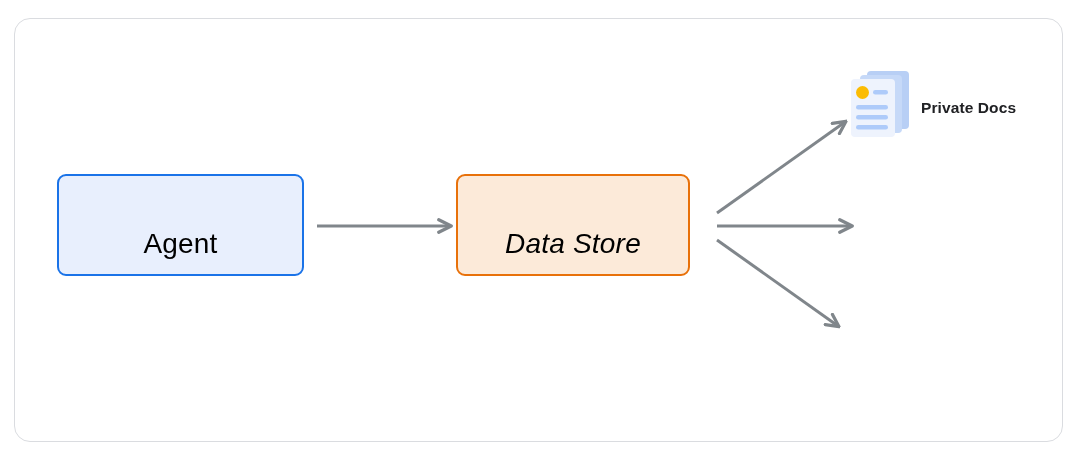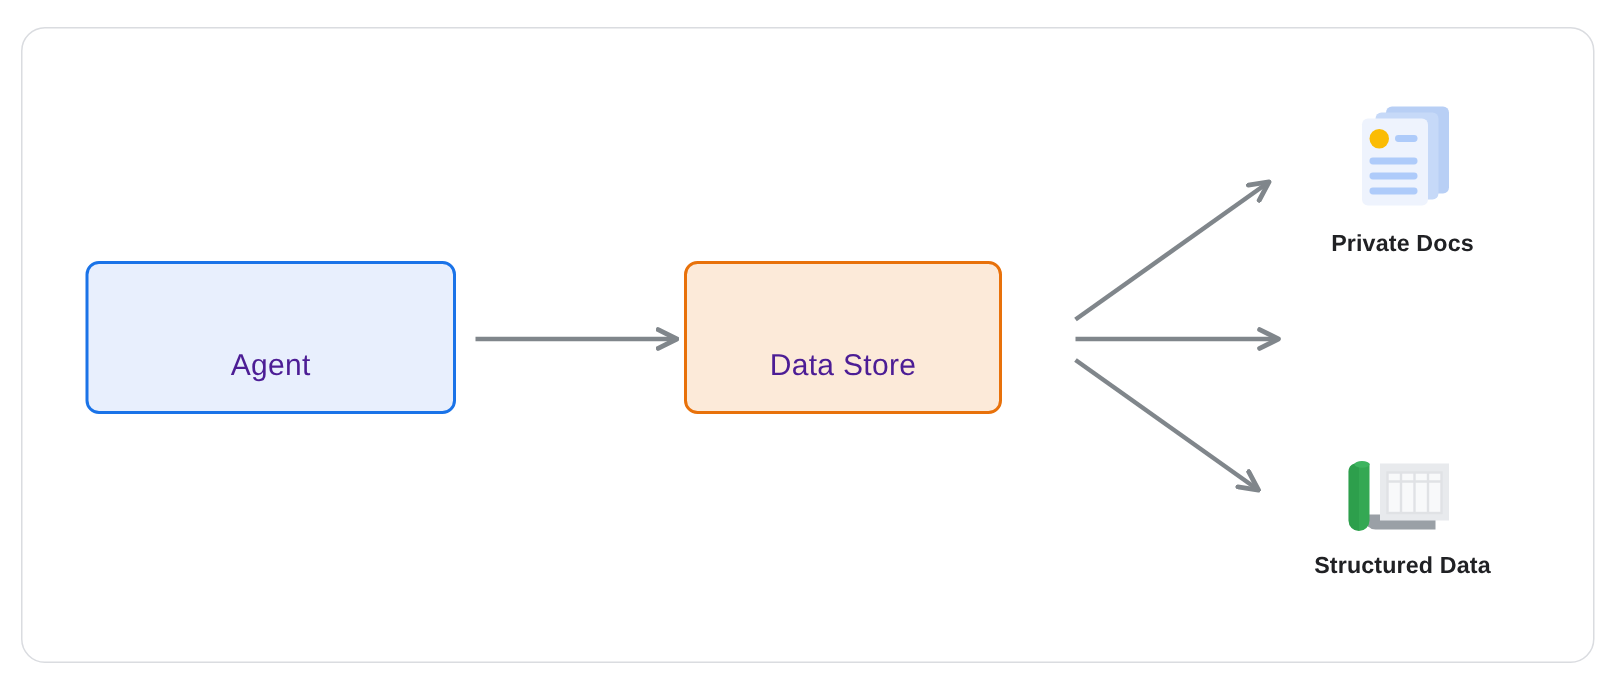--- a/index.html
+++ b/index.html
@@ -18,40 +18,40 @@
     background:#ffffff;box-sizing:border-box;
   }
 
   
   .node{
     position:absolute;box-sizing:border-box;
     display:flex;align-items:center;justify-content:center;
     border-radius:9px;border-width:2px;border-style:solid;
   }
   .node-label{
-    font-size:20px;font-weight:400;color:#4c1d95;
+    font-size:28px;font-weight:400;color:#000000;
     letter-spacing:.2px;line-height:1;margin-top:38px;
   }
   #node-agent{
     left:57px;top:174px;width:247px;height:102px;
     background:#e8effd;border-color:#1a73e8;
   }
   #node-datastore{
-    left:456px;top:174px;width:212px;height:102px;
-    background:#fcead9;border-color:#e8710a;
+    left:456px;top:174px;width:234px;height:102px;
+    background:#fcead9;border-color:#e8710a;font-style:italic;
   }
 
   
   .arrows{position:absolute;left:0;top:0;width:1080px;height:464px;
           pointer-events:none;}
 
   
   .endpoint{
     position:absolute;width:200px;
-    display:flex;flex-direction:column;align-items:center;
+    display:flex;flex-direction:row;align-items:center;
   }
   .endpoint .glyph{display:block;}
   .endpoint .cap{
     margin-top:6px;font-size:15.5px;font-weight:700;color:#202124;
     letter-spacing:.1px;white-space:nowrap;line-height:1.1;
   }
   #ep-docs{left:835px;top:62px;}
   #ep-sites{left:835px;top:192px;}
   #ep-struct{left:835px;top:303px;}
 </style>
@@ -93,34 +93,14 @@
       <circle cx="27.5" cy="30.5" r="6.5" fill="#fbbc04"></circle>
       <rect x="38" y="28" width="15" height="4.6" rx="2.3" fill="#aecbfa"></rect>
       <rect x="21" y="43" width="32" height="4.6" rx="2.3" fill="#aecbfa"></rect>
       <rect x="21" y="53" width="32" height="4.6" rx="2.3" fill="#aecbfa"></rect>
       <rect x="21" y="63" width="32" height="4.6" rx="2.3" fill="#aecbfa"></rect>
     </svg>
     <span class="cap">Private Docs</span>
   </div>
 
 
-  <div class="endpoint" id="ep-struct">
-    <svg class="glyph" width="90" height="60" viewBox="0 0 90 60" aria-hidden="true">
-
-      <path d="M20 40 h47 v10 H27 a7 7 0 0 1 -7 -7 z" fill="#9aa0a6"></path>
-
-      <rect x="30" y="6" width="46" height="38" fill="#e8eaed"></rect>
-      <rect x="35" y="12" width="36" height="27" fill="#f8f9fa" stroke="#e0e2e5" stroke-width="1.6"></rect>
-      <g stroke="#e0e2e5" stroke-width="1.6">
-        <line x1="35" y1="18" x2="71" y2="18"></line>
-        <line x1="44" y1="12" x2="44" y2="39"></line>
-        <line x1="53" y1="12" x2="53" y2="39"></line>
-        <line x1="62" y1="12" x2="62" y2="39"></line>
-      </g>
-
-      <path d="M13 6 h10 v38 a7 7 0 0 1 -7 7 a7 7 0 0 1 -7 -7 V12 a6 6 0 0 1 4 -6 z" fill="#34a853"></path>
-      <path d="M13 6 a6 6 0 0 0 -4 6 v32 a7 7 0 0 0 7 7 V6 z" fill="#188038" opacity=".22"></path>
-      <ellipse cx="18" cy="6.6" rx="5" ry="2.2" fill="#3db45f"></ellipse>
-    </svg>
-    <span class="cap">Structured Data</span>
-  </div>
 
 </div>
 
 </body></html>

